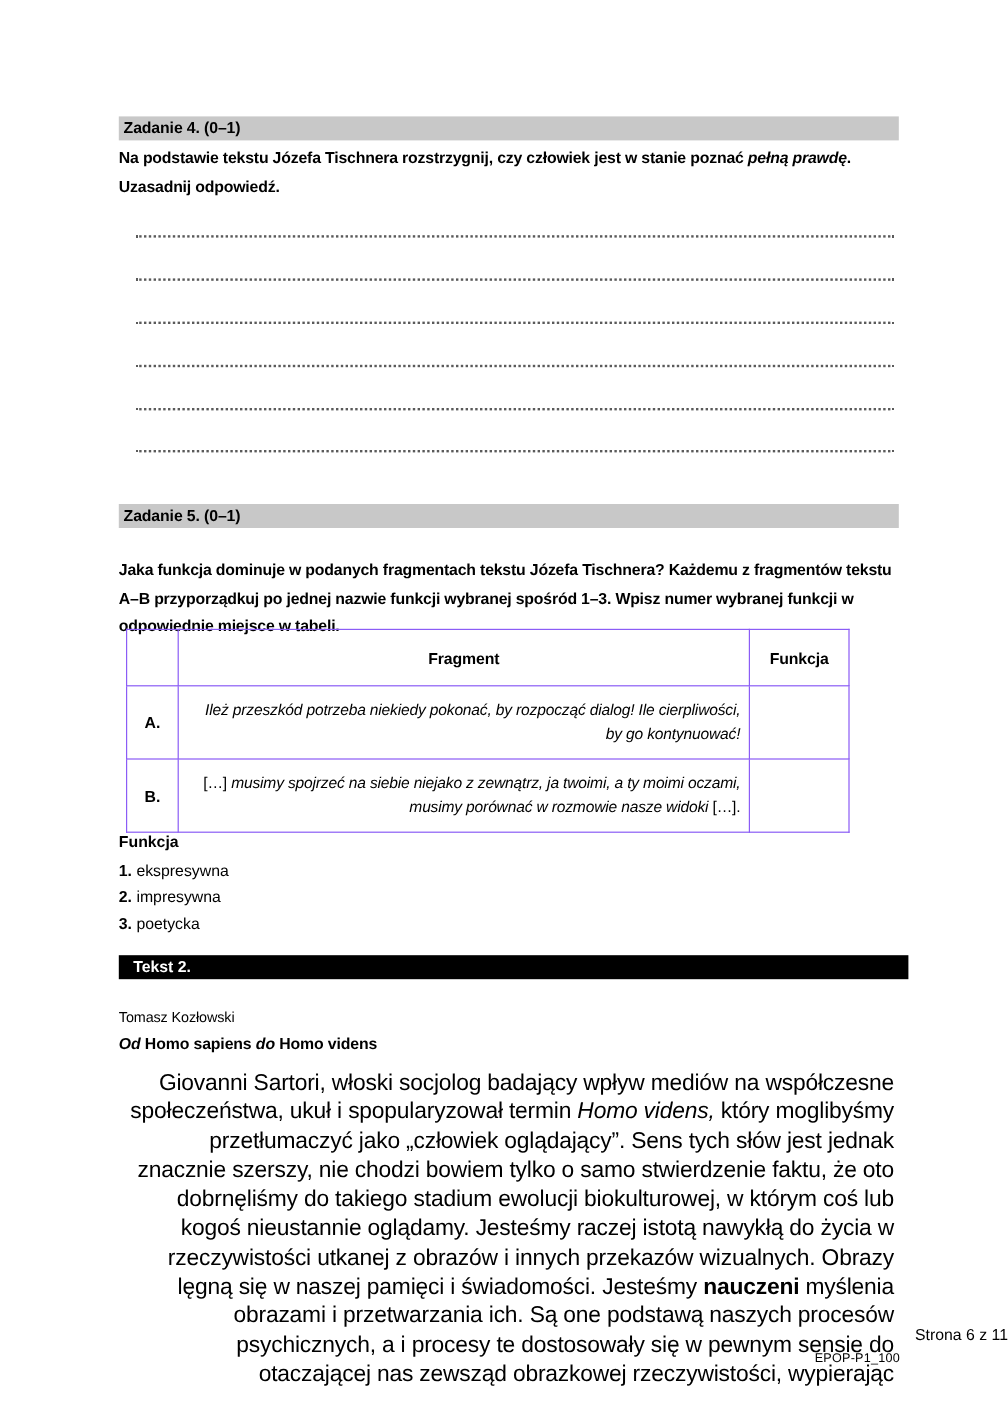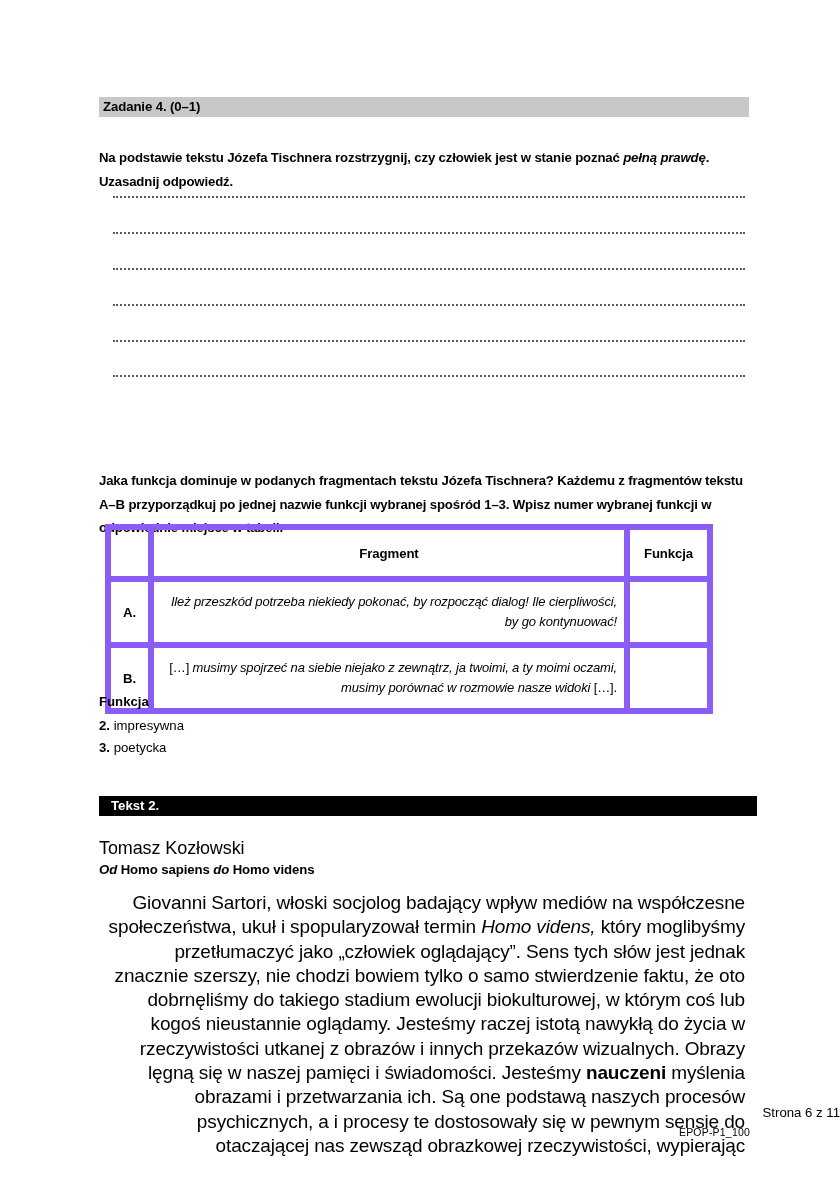--- a/index.html
+++ b/index.html
@@ -42,21 +42,20 @@
     letter-spacing: -0.1px;
   }
 
   
   .task-body {
     font-weight: bold;
     font-size: 13.2px;
     line-height: 23.5px;
     letter-spacing: -0.15px;
     padding-top: 3px;
-    margin-top: 26px;
   }
   .task-body i { font-style: italic; }
 
   
   .dotline {
     position: absolute;
     left: 113px;
     width: 632px;
     height: 0;
     border-top: 2px dotted #5a5a5a;
@@ -68,21 +67,21 @@
     left: 105px;
     top: 524px;
     width: 603px;
   }
   table.ftable {
     border-collapse: collapse;
     width: 603px;
     table-layout: fixed;
   }
   table.ftable td, table.ftable th {
-    border: 6px solid #8b5cf6;
+    border: 1px solid #8b5cf6;
     vertical-align: middle;
   }
   .c-letter { width: 43px; }
   .c-frag   { width: 476px; }
   .c-func   { width: 83px; }
 
   th.hdr {
     font-size: 13.2px;
     font-weight: bold;
     text-align: center;
@@ -131,21 +130,21 @@
     background: #000000;
     color: #ffffff;
     font-weight: bold;
     font-size: 13.2px;
     line-height: 20px;
     padding: 0 0 0 5px;
   }
 
   
   .author {
-    font-size: 18px;
+    font-size: 12px;
     line-height: 21px;
     letter-spacing: -0.1px;
   }
   .worktitle {
     font-weight: bold;
     font-size: 13.2px;
     line-height: 21px;
     letter-spacing: -0.1px;
   }
   .worktitle i { font-style: italic; }
@@ -189,22 +188,25 @@
     <span>Na podstawie tekstu Józefa Tischnera rozstrzygnij, czy człowiek jest w stanie poznać </span><i>pełną prawdę</i><span>. Uzasadnij odpowiedź.</span>
   </div>
 
   <div class="dotline" style="top:196px;"></div>
   <div class="dotline" style="top:232px;"></div>
   <div class="dotline" style="top:268px;"></div>
   <div class="dotline" style="top:304px;"></div>
   <div class="dotline" style="top:340px;"></div>
   <div class="dotline" style="top:375px;"></div>
 
-
-  <div class="col task-body" style="top:440px;">Jaka funkcja dominuje w podanych fragmentach tekstu Józefa Tischnera? Każdemu z fragmentów tekstu A–B przyporządkuj po jednej nazwie funkcji wybranej spośród 1–3. Wpisz numer wybranej funkcji w odpowiednie miejsce w tabeli.</div>
+  <div class="col task-bar" style="top:420px;">
+    <span>Zadanie 5. (0–1)</span>
+  </div>
+
+  <div class="col task-body" style="top:460px;">Jaka funkcja dominuje w podanych fragmentach tekstu Józefa Tischnera? Każdemu z fragmentów tekstu A–B przyporządkuj po jednej nazwie funkcji wybranej spośród 1–3. Wpisz numer wybranej funkcji w odpowiednie miejsce w tabeli.</div>
 
   <div class="tbl-wrap">
     <table class="ftable">
       <colgroup>
         <col class="c-letter">
           <col class="c-frag">
           <col class="c-func">
       </colgroup>
       <thead>
         <tr>
@@ -224,20 +226,21 @@
           <td class="frag"><span class="rom">[…] </span><span>musimy spojrzeć na siebie niejako z zewnątrz, ja twoimi, a ty moimi oczami, musimy porównać w rozmowie nasze widoki </span><span class="rom">[…].</span></td>
           <td class="func"></td>
         </tr>
       </tbody>
     </table>
   </div>
 
   <div class="col legend-title" style="top:693px;">Funkcja</div>
 
   <ul class="col legend-list" style="top:715px;">
+    <li><b>1.</b> <span>ekspresywna</span></li>
     <li><b>2.</b> <span>impresywna</span></li>
     <li><b>3.</b> <span>poetycka</span></li>
   </ul>
 
   <div class="col text-bar" style="top:796px;padding-left:12px;">
     <span>Tekst 2.</span>
   </div>
 
   <div class="col author" style="top:838px;">Tomasz Kozłowski</div>
 

